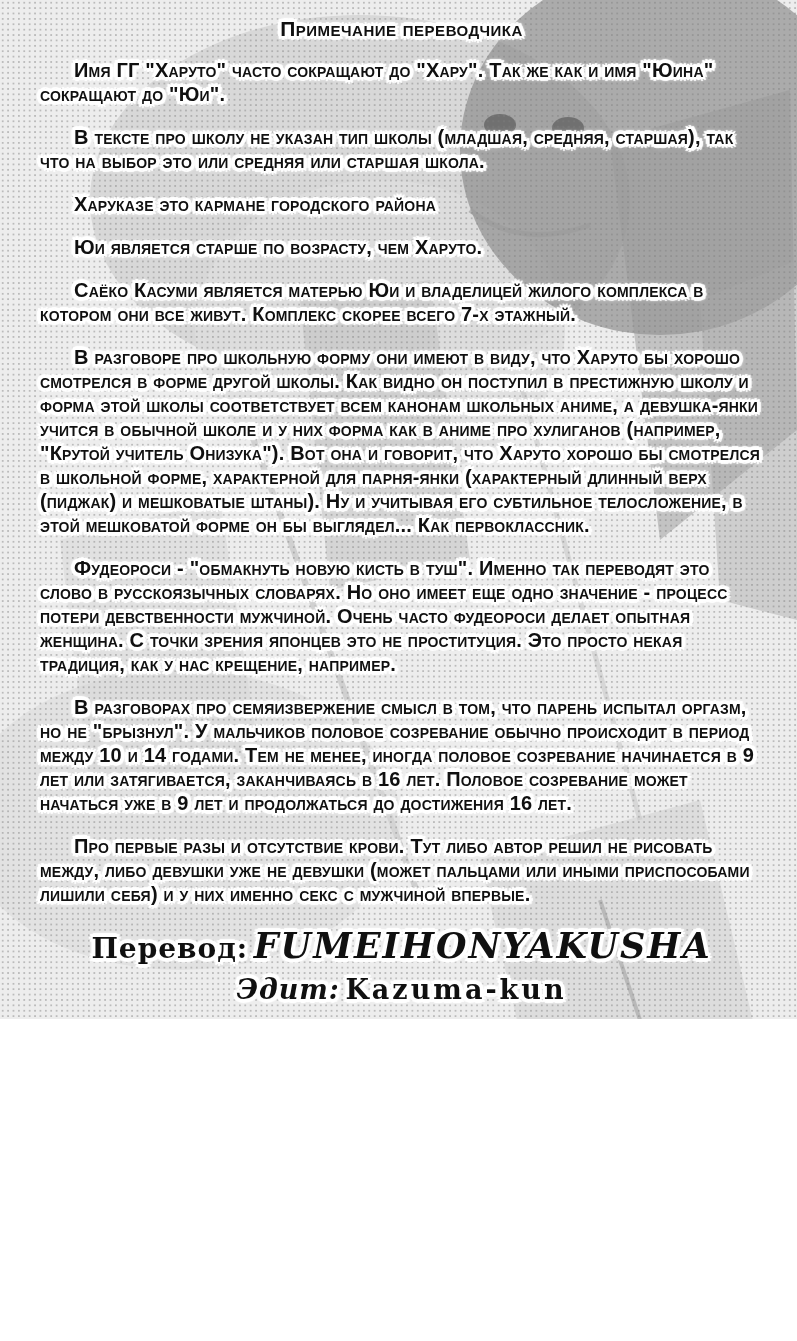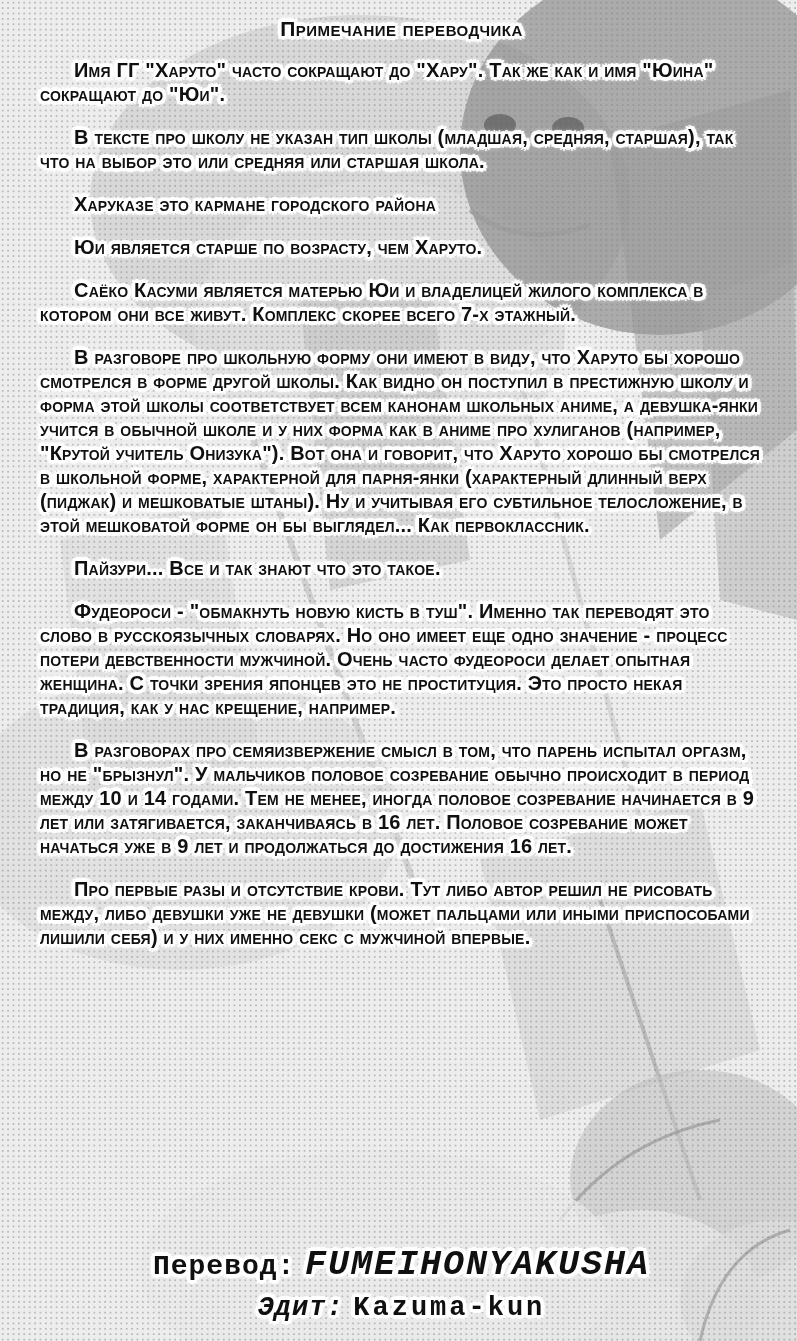--- a/index.html
+++ b/index.html
@@ -8,21 +8,21 @@
     --bg-color: #ececec;
     --dot-color: #7e7e7e;
   }
   * { margin: 0; padding: 0; box-sizing: border-box; }
   html, body { width: 797px; }
   body { font-family: "Liberation Sans", sans-serif; }
 
   .page {
     position: relative;
     width: 797px;
-    height: 1341px;
+    height: 1019px;
     background: var(--bg-color);
     overflow: hidden;
   }
 
   
   .bg-art {
     position: absolute;
     inset: 0;
     z-index: 0;
   }
@@ -79,21 +79,21 @@
     letter-spacing: 0.2px;
   }
 
   .credits {
     margin-top: auto;
     text-align: center;
     font-family: "DejaVu Serif", "Liberation Serif", serif;
     font-variant: normal;
     padding-bottom: 8px;
   }
-  .credit-line { white-space: nowrap; font-family: Liberation Mono, monospace; }
+  .credit-line { white-space: nowrap; }
   .translation-line .credit-label { font-size: 28px; letter-spacing: 1px; }
   .translation-line .credit-name  { font-size: 35px; letter-spacing: 2px; font-style: italic; }
   .edit-line { margin-top: 8px; }
   .edit-line .credit-label { font-size: 27px; letter-spacing: 1px; font-style: italic; }
   .edit-line .credit-name  { font-size: 27px; letter-spacing: 3px; }
 </style>
 </head>
 <body>
 
 <div class="page">
@@ -143,21 +143,20 @@
 
         <p class="comic-text note-paragraph">Харуказе это кармане городского района</p>
 
         <p class="comic-text note-paragraph">Юи является старше по возрасту, чем Харуто.</p>
 
         <p class="comic-text note-paragraph">Саёко Касуми является матерью Юи и владелицей жилого комплекса в котором они все живут. Комплекс скорее всего 7-х этажный.</p>
 
 
         <p class="comic-text note-paragraph">В разговоре про школьную форму они имеют в виду, что Харуто бы хорошо смотрелся в форме другой школы. Как видно он поступил в престижную школу и форма этой школы соответствует всем канонам школьных аниме, а девушка-янки учится в обычной школе и у них форма как в аниме про хулиганов (например, "Крутой учитель Онизука"). Вот она и говорит, что Харуто хорошо бы смотрелся в школьной форме, характерной для парня-янки (характерный длинный верх (пиджак) и мешковатые штаны). Ну и учитывая его субтильное телосложение, в этой мешковатой форме он бы выглядел... Как первоклассник.</p>
 
-        <p class="comic-text note-paragraph">Пайзури... Все и так знают что это такое.</p>
 
         <p class="comic-text note-paragraph">Фудеороси - "обмакнуть новую кисть в туш". Именно так переводят это слово в русскоязычных словарях. Но оно имеет еще одно значение - процесс потери девственности мужчиной. Очень часто фудеороси делает опытная женщина. С точки зрения японцев это не проституция. Это просто некая традиция, как у нас крещение, например.</p>
 
         <p class="comic-text note-paragraph">В разговорах про семяизвержение смысл в том, что парень испытал оргазм, но не "брызнул". У мальчиков половое созревание обычно происходит в период между 10 и 14 годами. Тем не менее, иногда половое созревание начинается в 9 лет или затягивается, заканчиваясь в 16 лет. Половое созревание может начаться уже в 9 лет и продолжаться до достижения 16 лет.</p>
 
         <p class="comic-text note-paragraph">Про первые разы и отсутствие крови. Тут либо автор решил не рисовать между, либо девушки уже не девушки (может пальцами или иными приспособами лишили себя) и у них именно секс с мужчиной впервые.</p>
 
       </div>
 
     <div class="credits comic-text">

